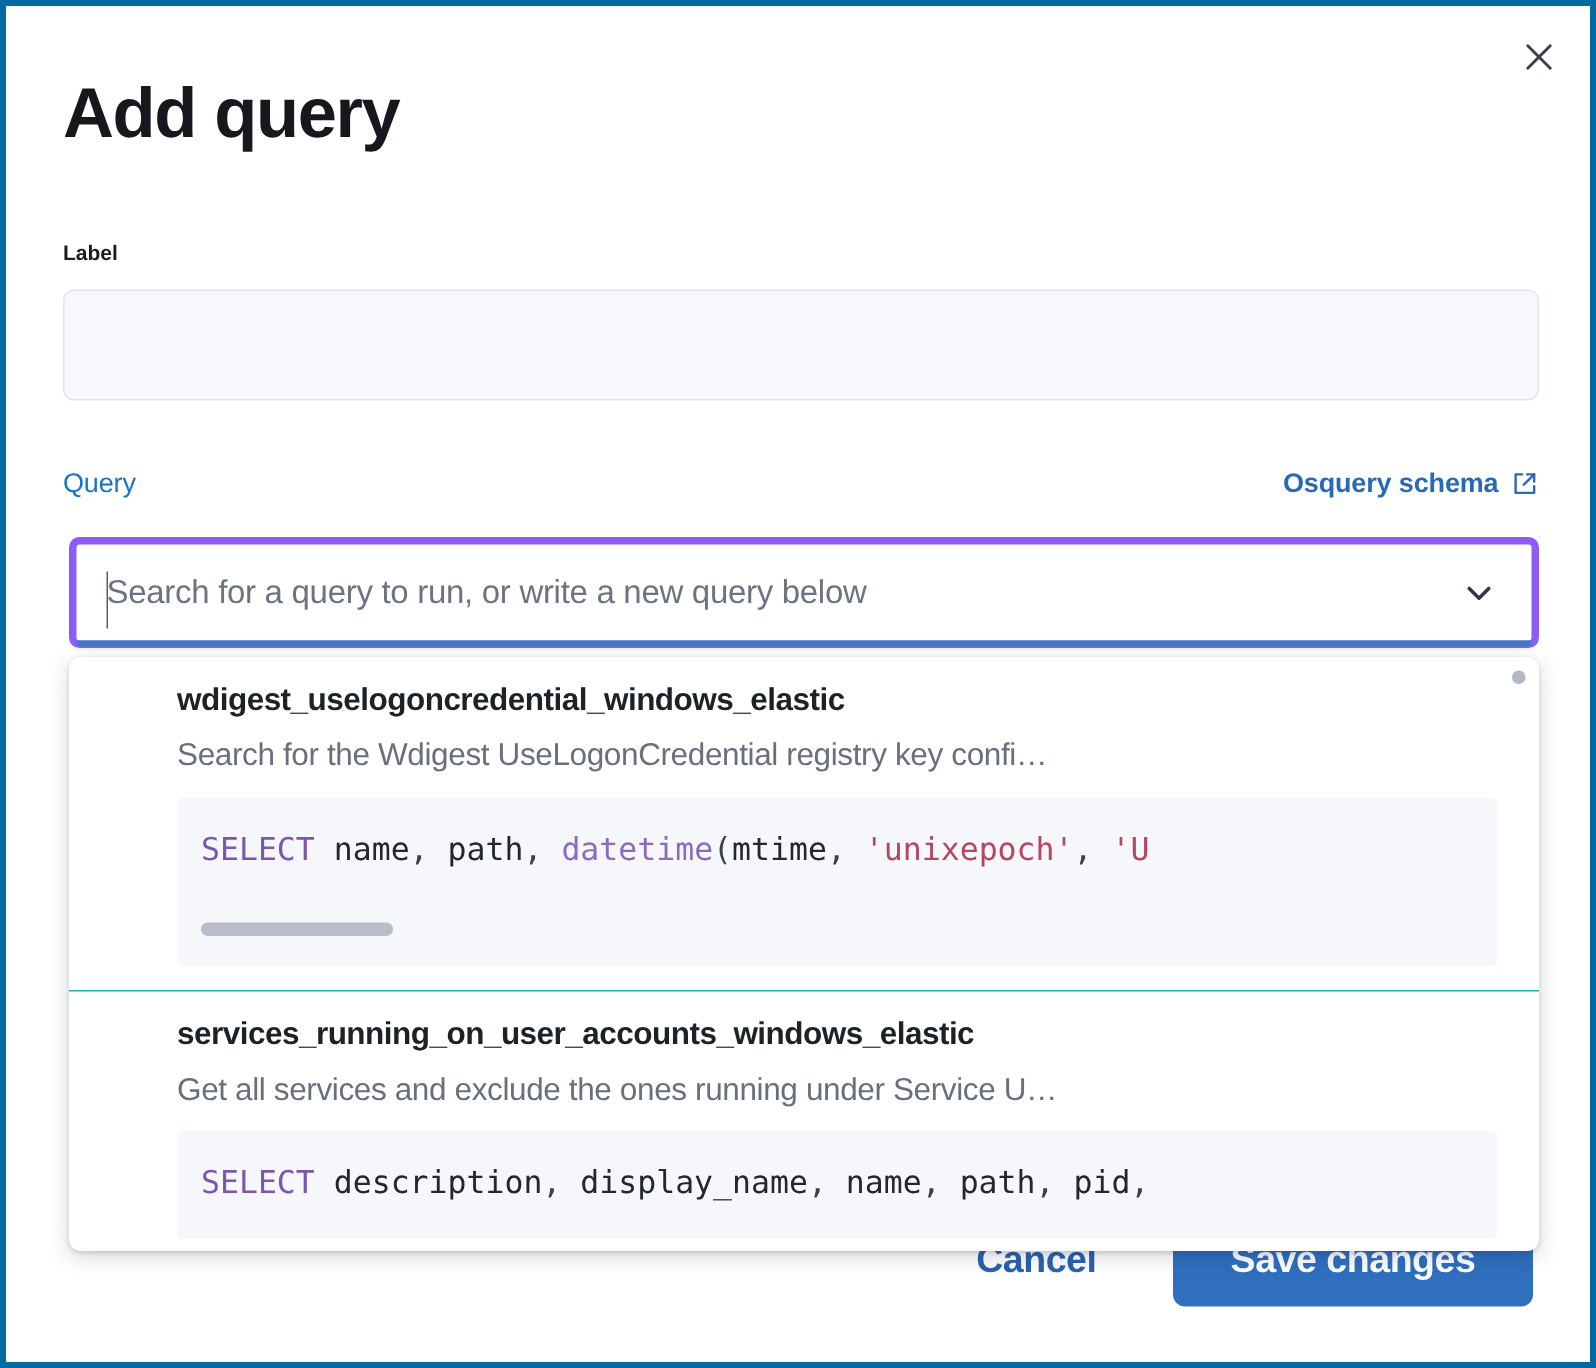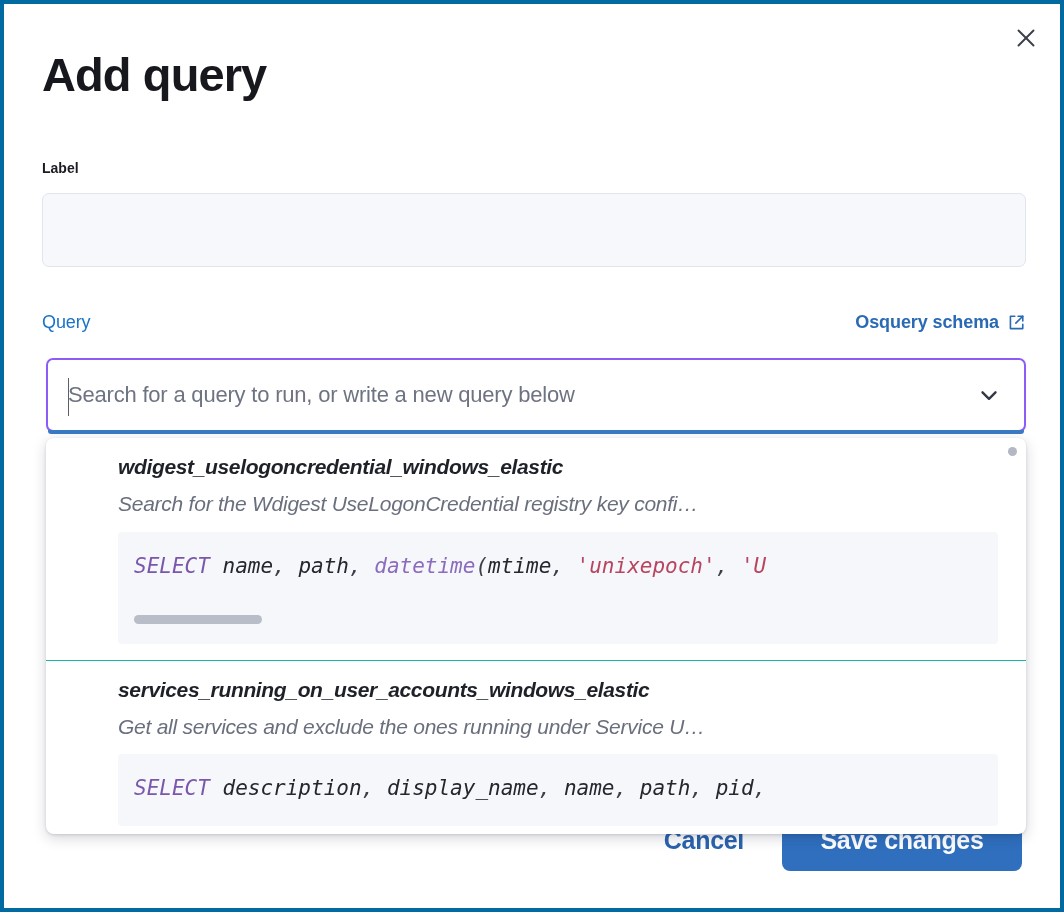--- a/index.html
+++ b/index.html
@@ -120,21 +120,21 @@
   .schema-link svg { display: block; }
 
   
   .combo {
     position: absolute;
     left: 42px;
     top: 354px;
     width: 980px;
     height: 74px;
     background: #ffffff;
-    border: 2px solid #8b5cf6;
+    border: 5px solid #8b5cf6;
     border-radius: 7px;
     box-shadow: 0 1px 2px rgba(20,24,40,0.06);
     display: flex;
     align-items: center;
     padding: 0 18px 0 20px;
     z-index: 20;
   }
   .combo::after {
     content: "";
     position: absolute;
@@ -188,21 +188,20 @@
 
   .dd-scroll {
     position: absolute;
     inset: 0;
     overflow: hidden;
   }
 
   .dd-option {
     padding: 16px 28px 16px 72px;
     position: relative;
-    font-style: italic;
   }
   .dd-option + .dd-option { border-top: 1px solid #14b8a6; }
 
   .dd-title {
     font-size: 21px;
     font-weight: 700;
     color: #1e2127;
     letter-spacing: -0.35px;
     line-height: 1.25;
   }
@@ -265,21 +264,21 @@
   
   .footer {
     position: absolute;
     left: 0;
     right: 0;
     bottom: 0;
     height: 110px;
     display: flex;
     align-items: center;
     justify-content: flex-end;
-    gap: 22px;
+    gap: 35px;
     padding: 0 38px 26px 0;
     z-index: 10;
   }
 
   .btn-cancel {
     background: transparent;
     border: none;
     color: #2a63ae;
     font-size: 25px;
     font-weight: 700;

